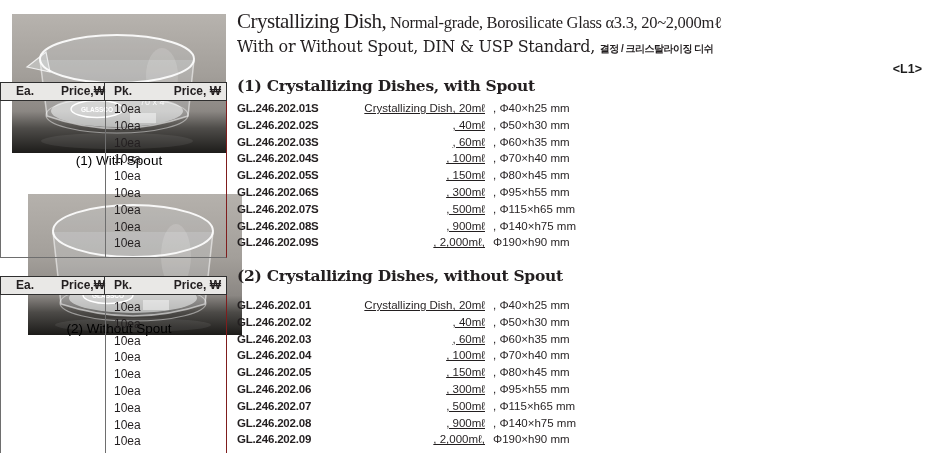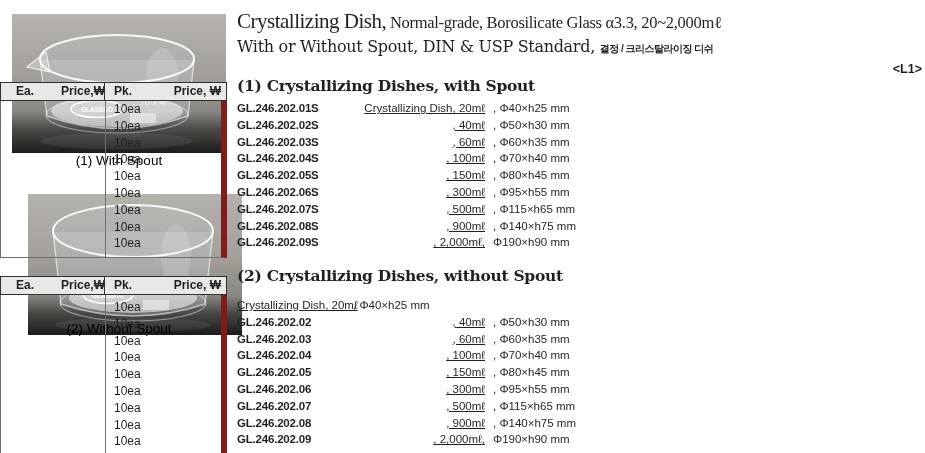--- a/index.html
+++ b/index.html
@@ -50,21 +50,21 @@
               height:19px;background:#e9e8e6;border:1px solid #2f2f2f;
               display:grid;grid-template-columns:42px 62px 58px 1fr;
               font-size:12px;font-weight:bold;line-height:17px;}
   .price-head .h-ea{padding-left:15px;}
   .price-head .h-p1{text-align:right;}
   .price-head .h-pk{padding-left:9px;border-left:1px solid #2f2f2f;margin-left:-1px;}
   .price-head .h-p2{text-align:right;padding-right:5px;}
   .t1-head{top:82px;}
   .t2-head{top:276px;}
   .price-body{position:absolute;left:0;width:227px;box-sizing:border-box;
-              border-left:1px solid #6e6e6e;border-right:6px solid #7f1d1d;}
+              border-left:1px solid #6e6e6e;border-right:1px solid #7f1d1d;}
   .price-body::before{content:"";position:absolute;left:104px;top:0;bottom:0;
               border-left:1px solid #6e6e6e;}
   .t1-body{top:101px;height:157px;border-bottom:1px solid #6e6e6e;}
   .t2-body{top:295px;height:158px;padding-top:4px;}
   .price-row{display:grid;grid-template-columns:42px 62px 58px 1fr;
              height:16.8px;line-height:16.8px;font-size:12px;}
   .price-row .c-pk{padding-left:9px;}
   .price-row .c-ea{padding-left:8px;}
   .price-row .c-p1,.price-row .c-p2{text-align:right;padding-right:5px;}
 </style>
@@ -241,20 +241,21 @@
         <span class="c-ea"></span>
         <span class="c-p1"></span>
         <span class="c-pk">10ea</span>
         <span class="c-p2"></span>
       </div>
     </div>
 
   <div class="sec-heading sec2-heading">(2) Crystallizing Dishes, without Spout</div>
   <div class="rows rows2">
       <div class="item-row">
+        <span class="code">GL.246.202.01</span>
         <span class="cap">Crystallizing Dish, 20mℓ</span>
         <span class="size">, Φ40×h25 mm</span>
       </div>
       <div class="item-row">
         <span class="code">GL.246.202.02</span>
         <span class="cap">, 40mℓ</span>
         <span class="size">, Φ50×h30 mm</span>
       </div>
       <div class="item-row">
         <span class="code">GL.246.202.03</span>

